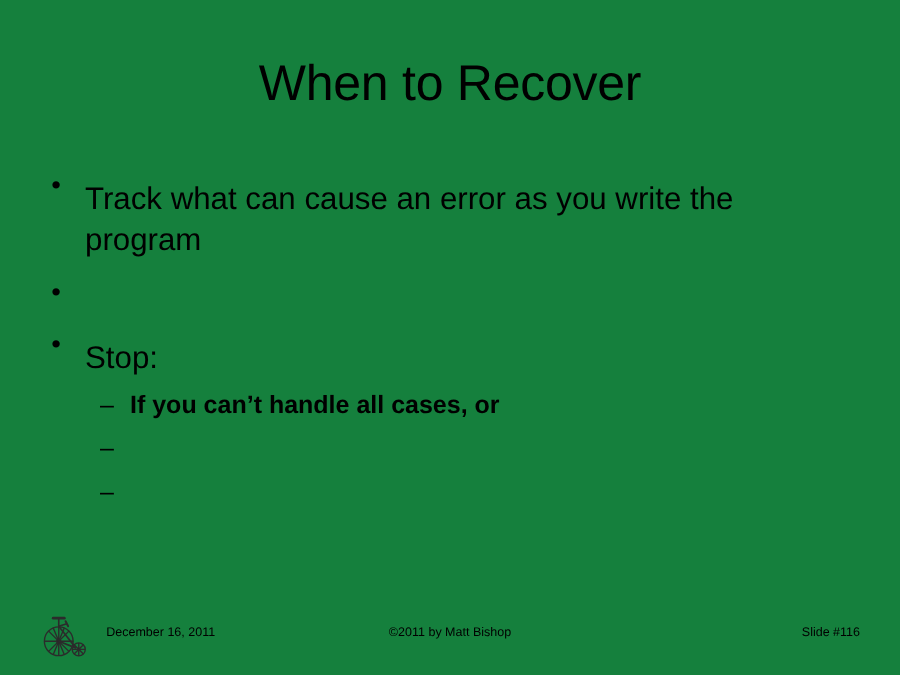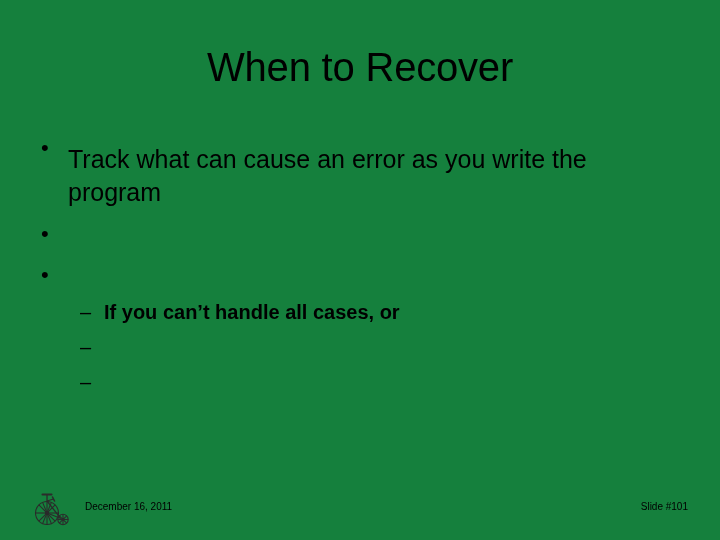--- a/index.html
+++ b/index.html
@@ -146,20 +146,21 @@
       <span class="marker">•</span>
       <span class="btext">Track what can cause an error as you write the program</span>
     </div>
 
     <div class="bullet-row">
       <span class="marker">•</span>
     </div>
 
     <div class="bullet-row">
       <span class="marker">•</span>
+      <span class="btext">Stop:</span>
     </div>
 
     <div class="sub-group">
 
       <div class="sub-row">
         <span class="marker">–</span>
         <span class="btext">If you can’t handle all cases, or</span>
       </div>
 
       <div class="sub-row">
@@ -203,17 +204,18 @@
           <path d="M9.5 8.5 L18.5 8.5" stroke-width="2.1" stroke-linecap="round"></path>
 
           <path d="M14 15 L20.5 13" stroke-width="1.2"></path>
           <path d="M19.5 11 L21.5 15" stroke-width="1.6" stroke-linecap="round"></path>
         </g>
       </svg>
     </div>
 
     <div class="footer-date">December 16, 2011</div>
 
-
-    <div class="footer-slidenum">Slide #101</div>
+    <div class="footer-copyright">©2011 by Matt Bishop</div>
+
+    <div class="footer-slidenum">Slide #116</div>
   </div>
 
 </div>
 
 </body></html>

